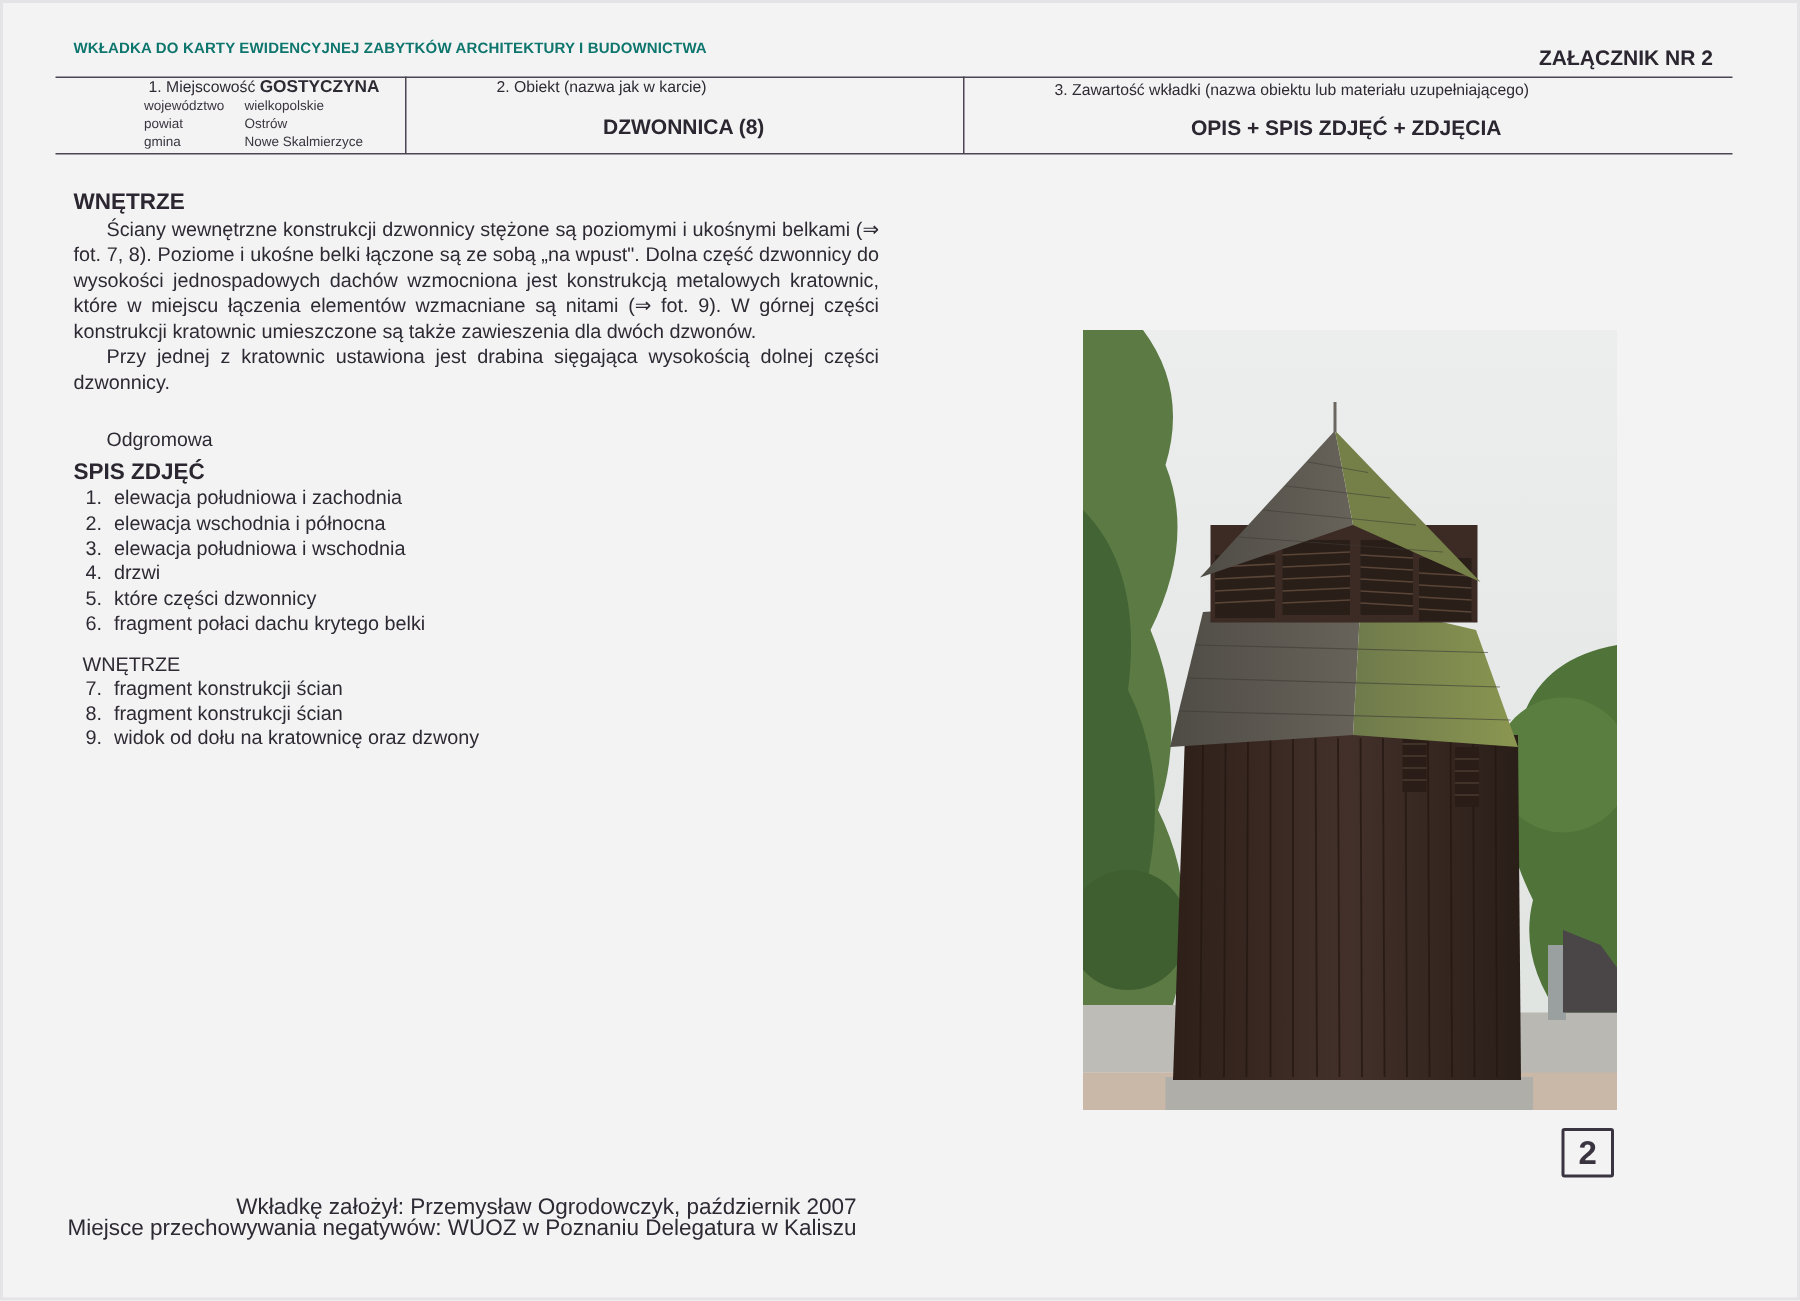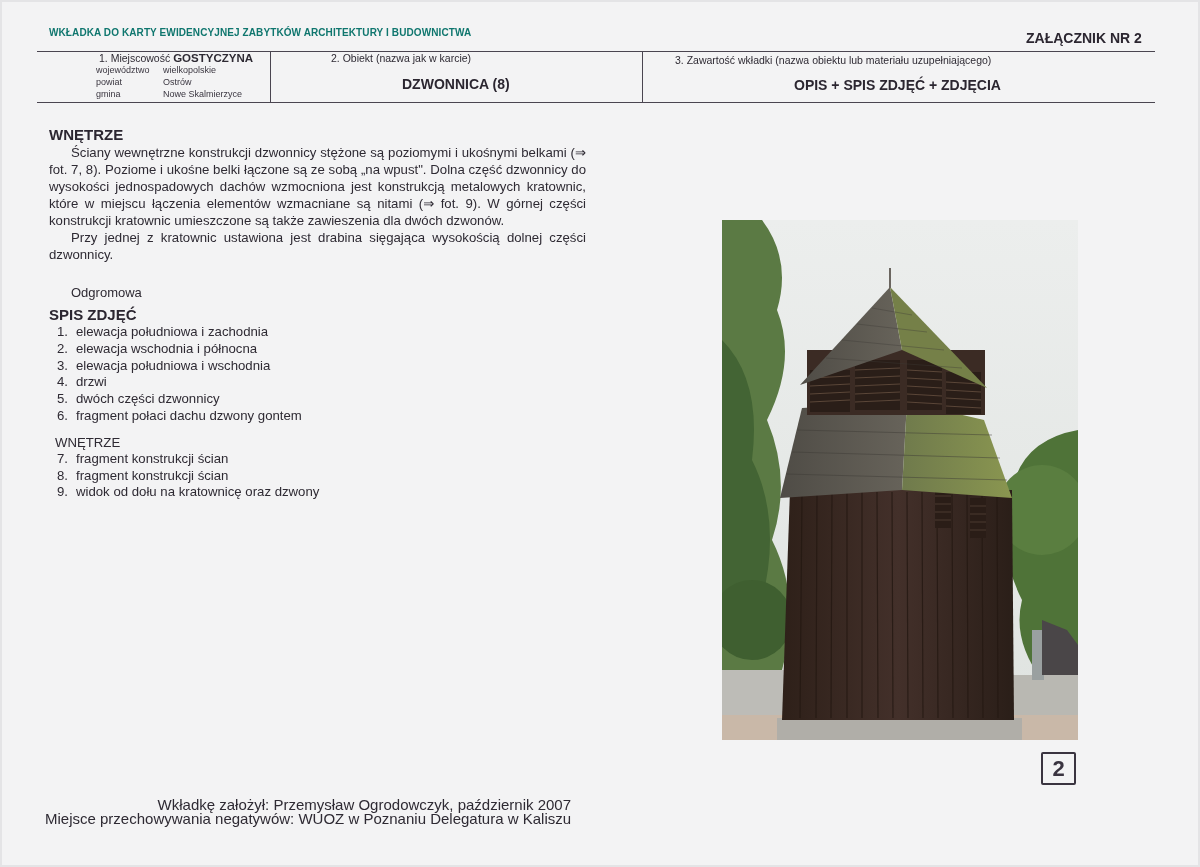--- a/index.html
+++ b/index.html
@@ -58,40 +58,40 @@
 <div class="loc-row" style="left:52px; top:77px;">
   <span class="k">powiat</span><span>Ostrów</span>
 </div>
 <div class="loc-row" style="left:52px; top:89px;">
   <span class="k">gmina</span><span>Nowe Skalmierzyce</span>
 </div>
 
 <div class="cell-label" style="left:283px; top:52px;">2. Obiekt (nazwa jak w karcie)</div>
 <div class="obj-name" style="left:402px; top:76px;">DZWONNICA (8)</div>
 
-<div class="cell-label" style="left:627px; top:54px;">3. Zawartość wkładki (nazwa obiektu lub materiału uzupełniającego)</div>
+<div class="cell-label" style="left:655px; top:54px;">3. Zawartość wkładki (nazwa obiektu lub materiału uzupełniającego)</div>
 <div class="obj-name" style="left:794px; top:77px;">OPIS + SPIS ZDJĘĆ + ZDJĘCIA</div>
 
 <div class="content">
   <h2 class="sec-h">WNĘTRZE</h2>
   <p class="para">Ściany wewnętrzne konstrukcji dzwonnicy stężone są poziomymi i ukośnymi belkami (⇒ fot. 7, 8). Poziome i ukośne belki łączone są ze sobą „na wpust". Dolna część dzwonnicy do wysokości jednospadowych dachów wzmocniona jest konstrukcją metalowych kratownic, które w miejscu łączenia elementów wzmacniane są nitami (⇒ fot. 9). W górnej części konstrukcji kratownic umieszczone są także zawieszenia dla dwóch dzwonów.</p>
   <p class="para">Przy jednej z kratownic ustawiona jest drabina sięgająca wysokością dolnej części dzwonnicy.</p>
 
   <div style="height:21px;"></div>
   <p class="sub">Odgromowa</p>
 
   <div style="height:5px;"></div>
   <h2 class="sec-h">SPIS ZDJĘĆ</h2>
   <ul class="list">
     <li><span class="n">1.</span><span>elewacja południowa i zachodnia</span></li>
     <li><span class="n">2.</span><span>elewacja wschodnia i północna</span></li>
     <li><span class="n">3.</span><span>elewacja południowa i wschodnia</span></li>
     <li><span class="n">4.</span><span>drzwi</span></li>
-    <li><span class="n">5.</span><span>dwóch części dzwonnicy</span></li>
-    <li><span class="n">6.</span><span>fragment połaci dachu dzwony gontem</span></li>
+    <li><span class="n">5.</span><span>które części dzwonnicy</span></li>
+    <li><span class="n">6.</span><span>fragment połaci dachu krytego belki</span></li>
   </ul>
   <div style="height:9px;"></div>
   <p class="sub-h">WNĘTRZE</p>
   <ul class="list">
     <li><span class="n">7.</span><span>fragment konstrukcji ścian</span></li>
     <li><span class="n">8.</span><span>fragment konstrukcji ścian</span></li>
     <li><span class="n">9.</span><span>widok od dołu na kratownicę oraz dzwony</span></li>
   </ul>
 </div>
 

